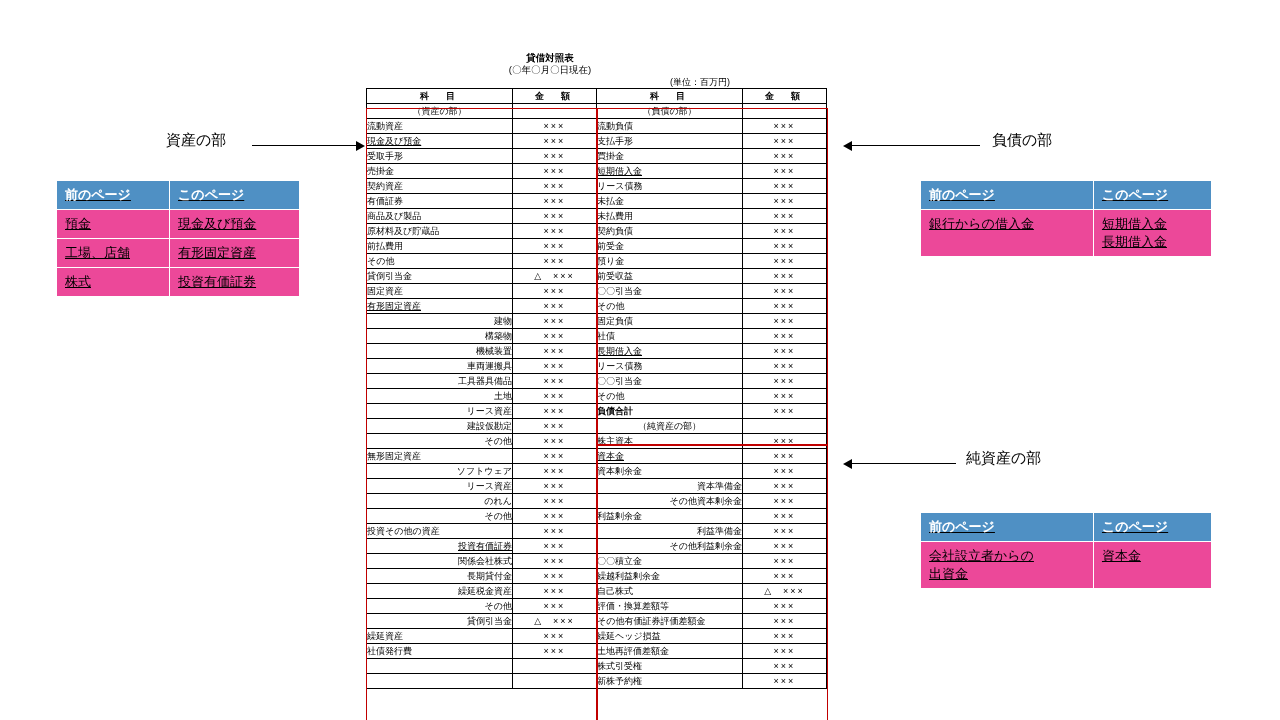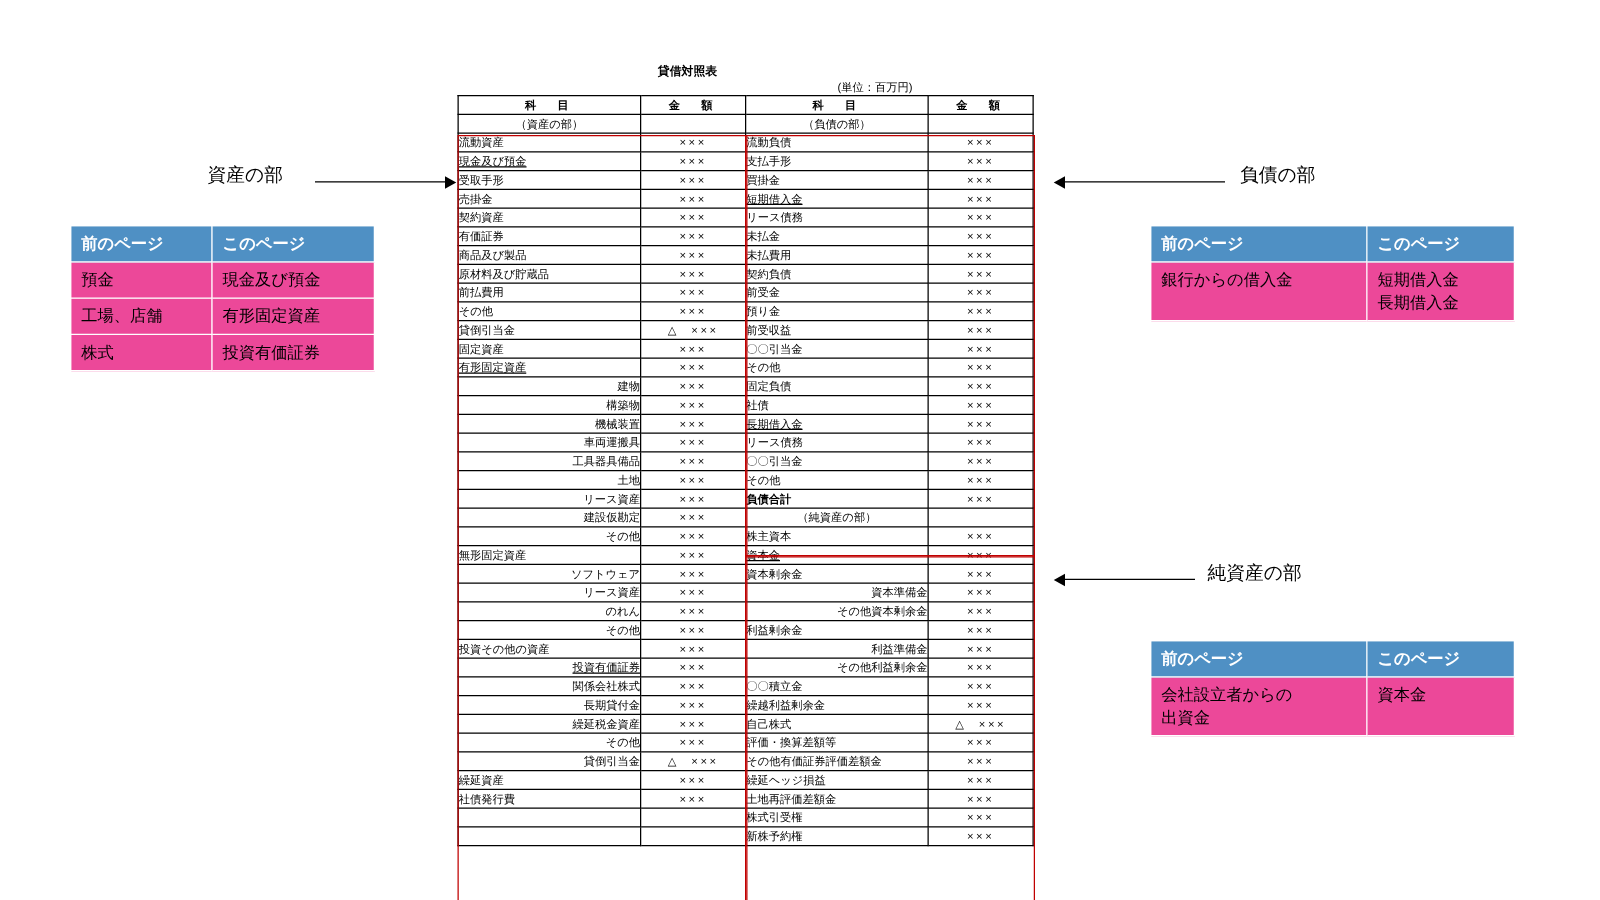--- a/index.html
+++ b/index.html
@@ -45,38 +45,39 @@
   .bold{font-weight:bold;}
   
   .redbox{position:absolute;border:1.3px solid #c00000;pointer-events:none;}
   
   .callout{position:absolute;font-size:15px;color:#000;white-space:nowrap;}
   .arrow-line{position:absolute;background:#000;height:1.4px;}
   .arrow-head{position:absolute;width:0;height:0;border-top:5px solid transparent;border-bottom:5px solid transparent;}
   .arrow-head.left{border-right:9px solid #000;}
   .arrow-head.right{border-left:9px solid #000;}
   
-  table.cmp{border-collapse:collapse;position:absolute;font-size:13px;}
+  table.cmp{border-collapse:collapse;position:absolute;font-size:13px;text-decoration:underline;}
   table.cmp th{
     background:#4f90c4;color:#ffffff;font-weight:bold;text-align:left;
     padding:5px 8px;border:1px solid #ffffff;
   }
   table.cmp td{
     background:#ec4899;color:#000;text-align:left;
     padding:5px 8px;border:1px solid #ffffff;vertical-align:top;
   }
   .smudge{position:absolute;left:370px;top:48px;font-size:7px;color:#888;}
 </style>
 </head>
 <body>
 
 <div class="smudge">&nbsp;</div>
 
 <div id="bs">
   <div class="title">貸借対照表</div>
+  <div class="subtitle">(〇年〇月〇日現在)</div>
   <div class="unit">(単位：百万円)</div>
   <table class="bs">
     <colgroup>
       <col class="col-item">
         <col class="col-amt">
       <col class="col-item">
         <col class="col-amt">
     </colgroup>
     <thead>
       <tr>

